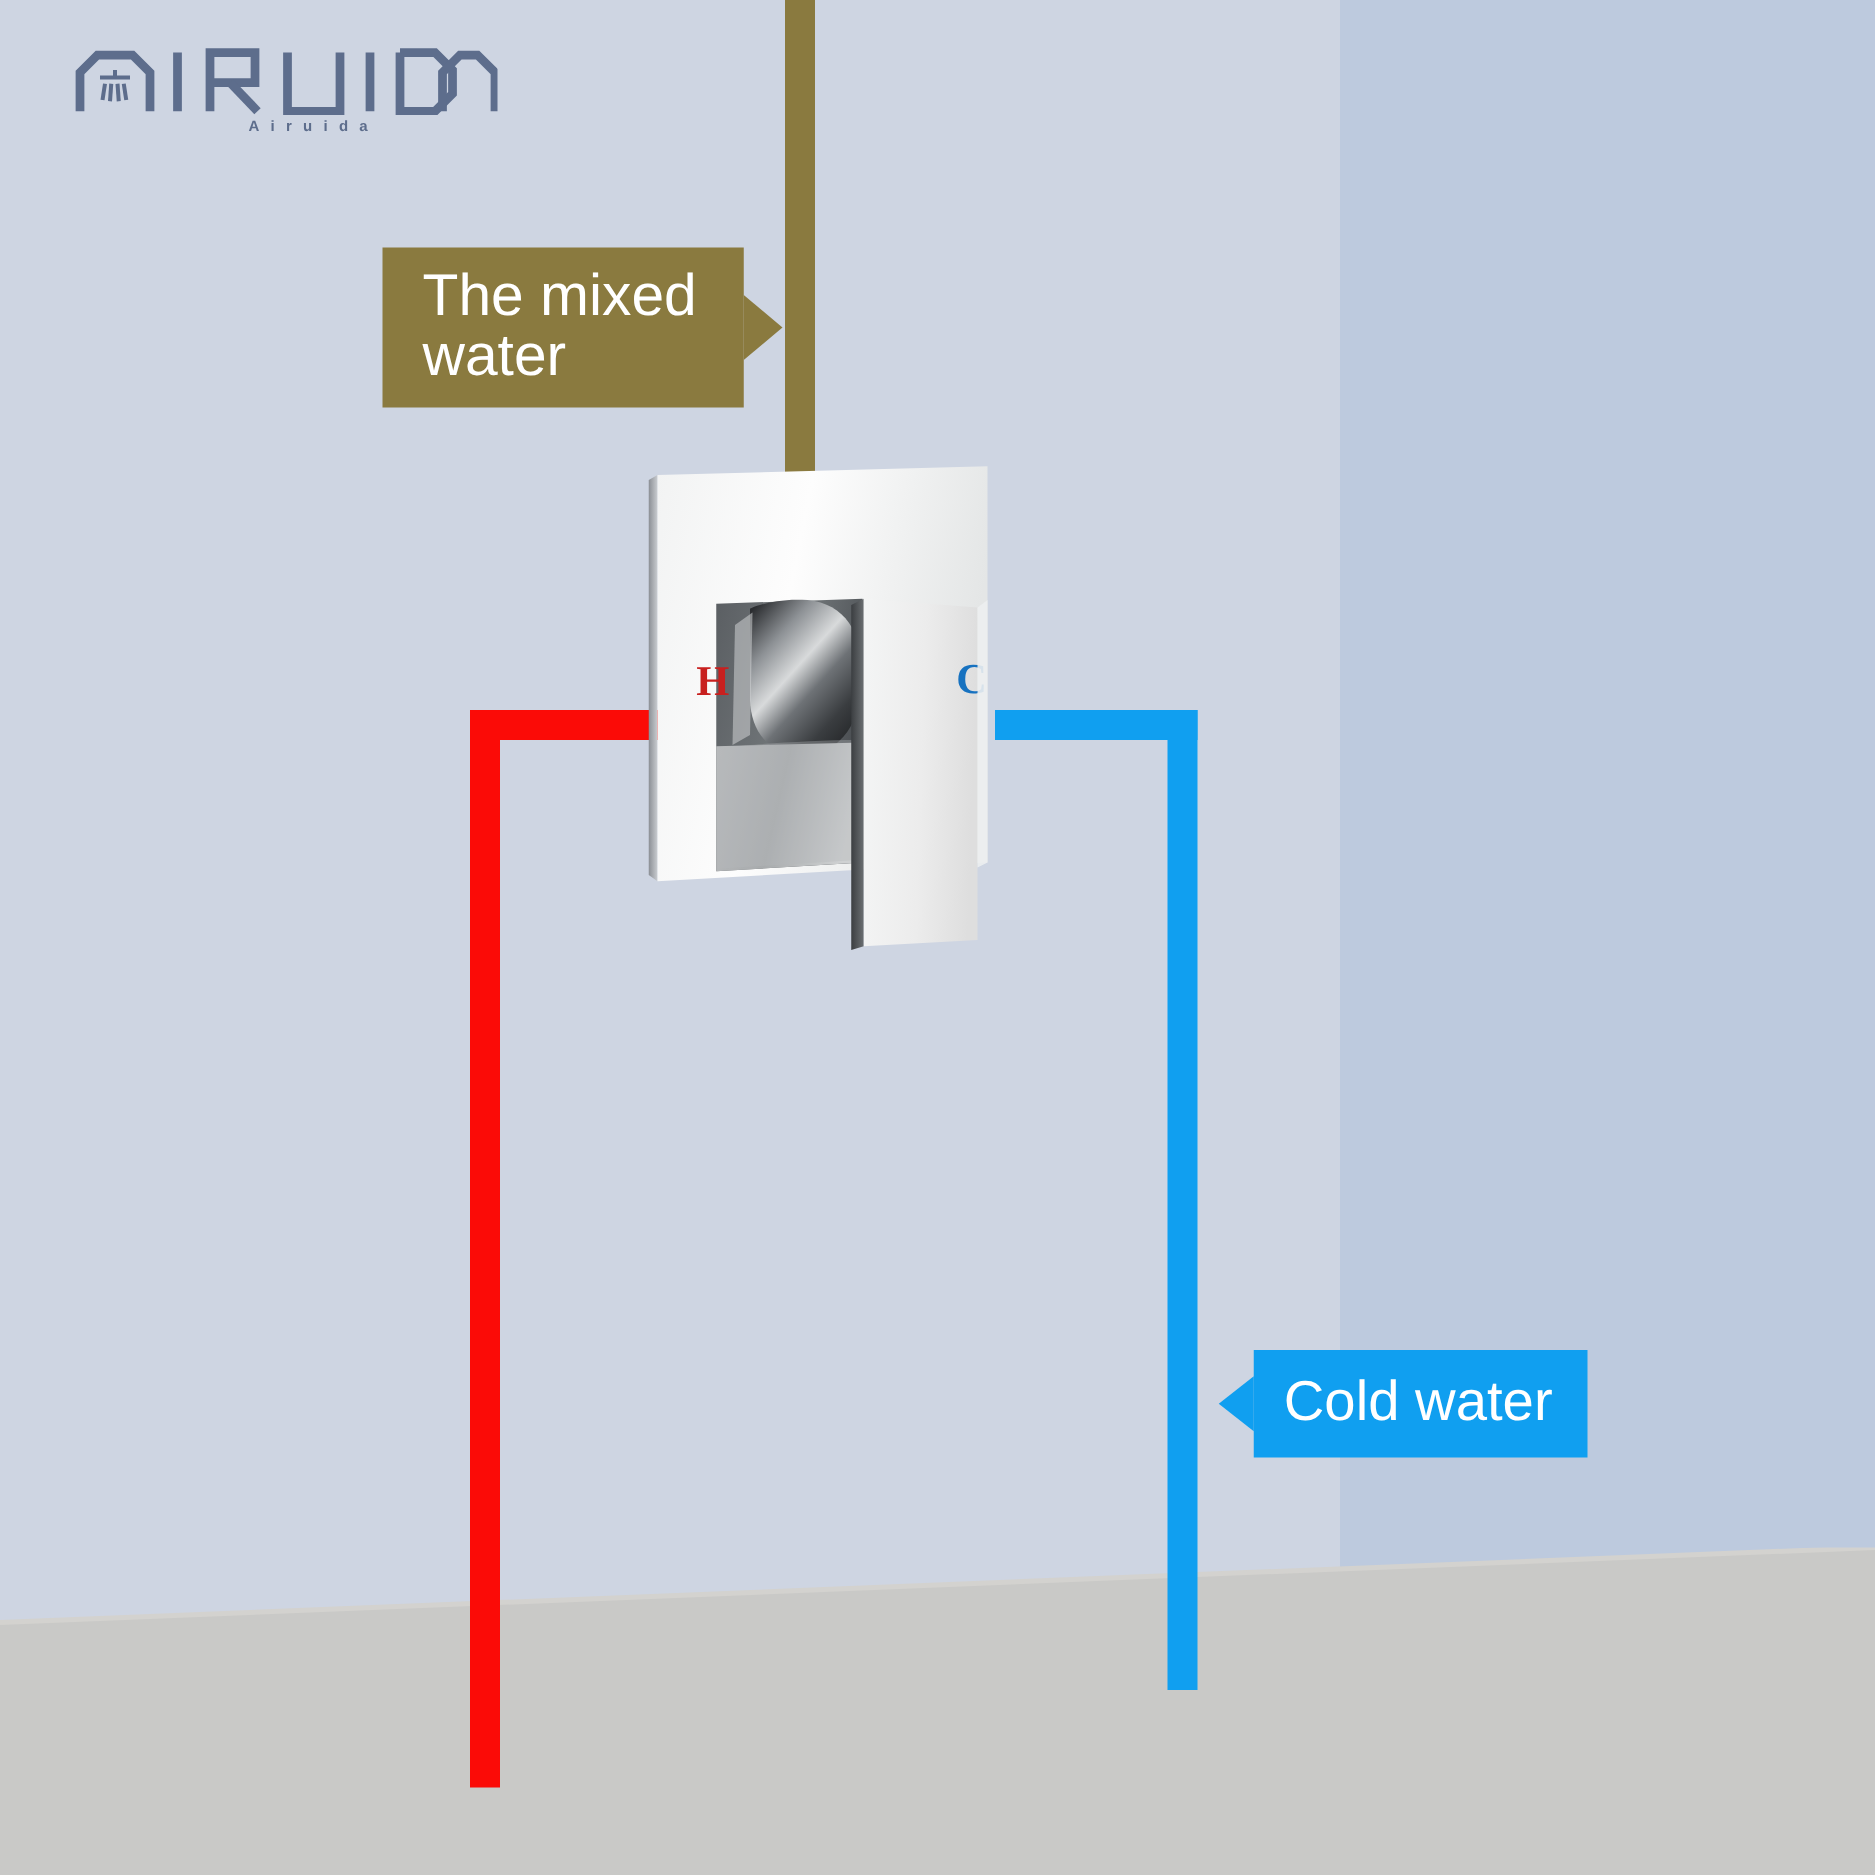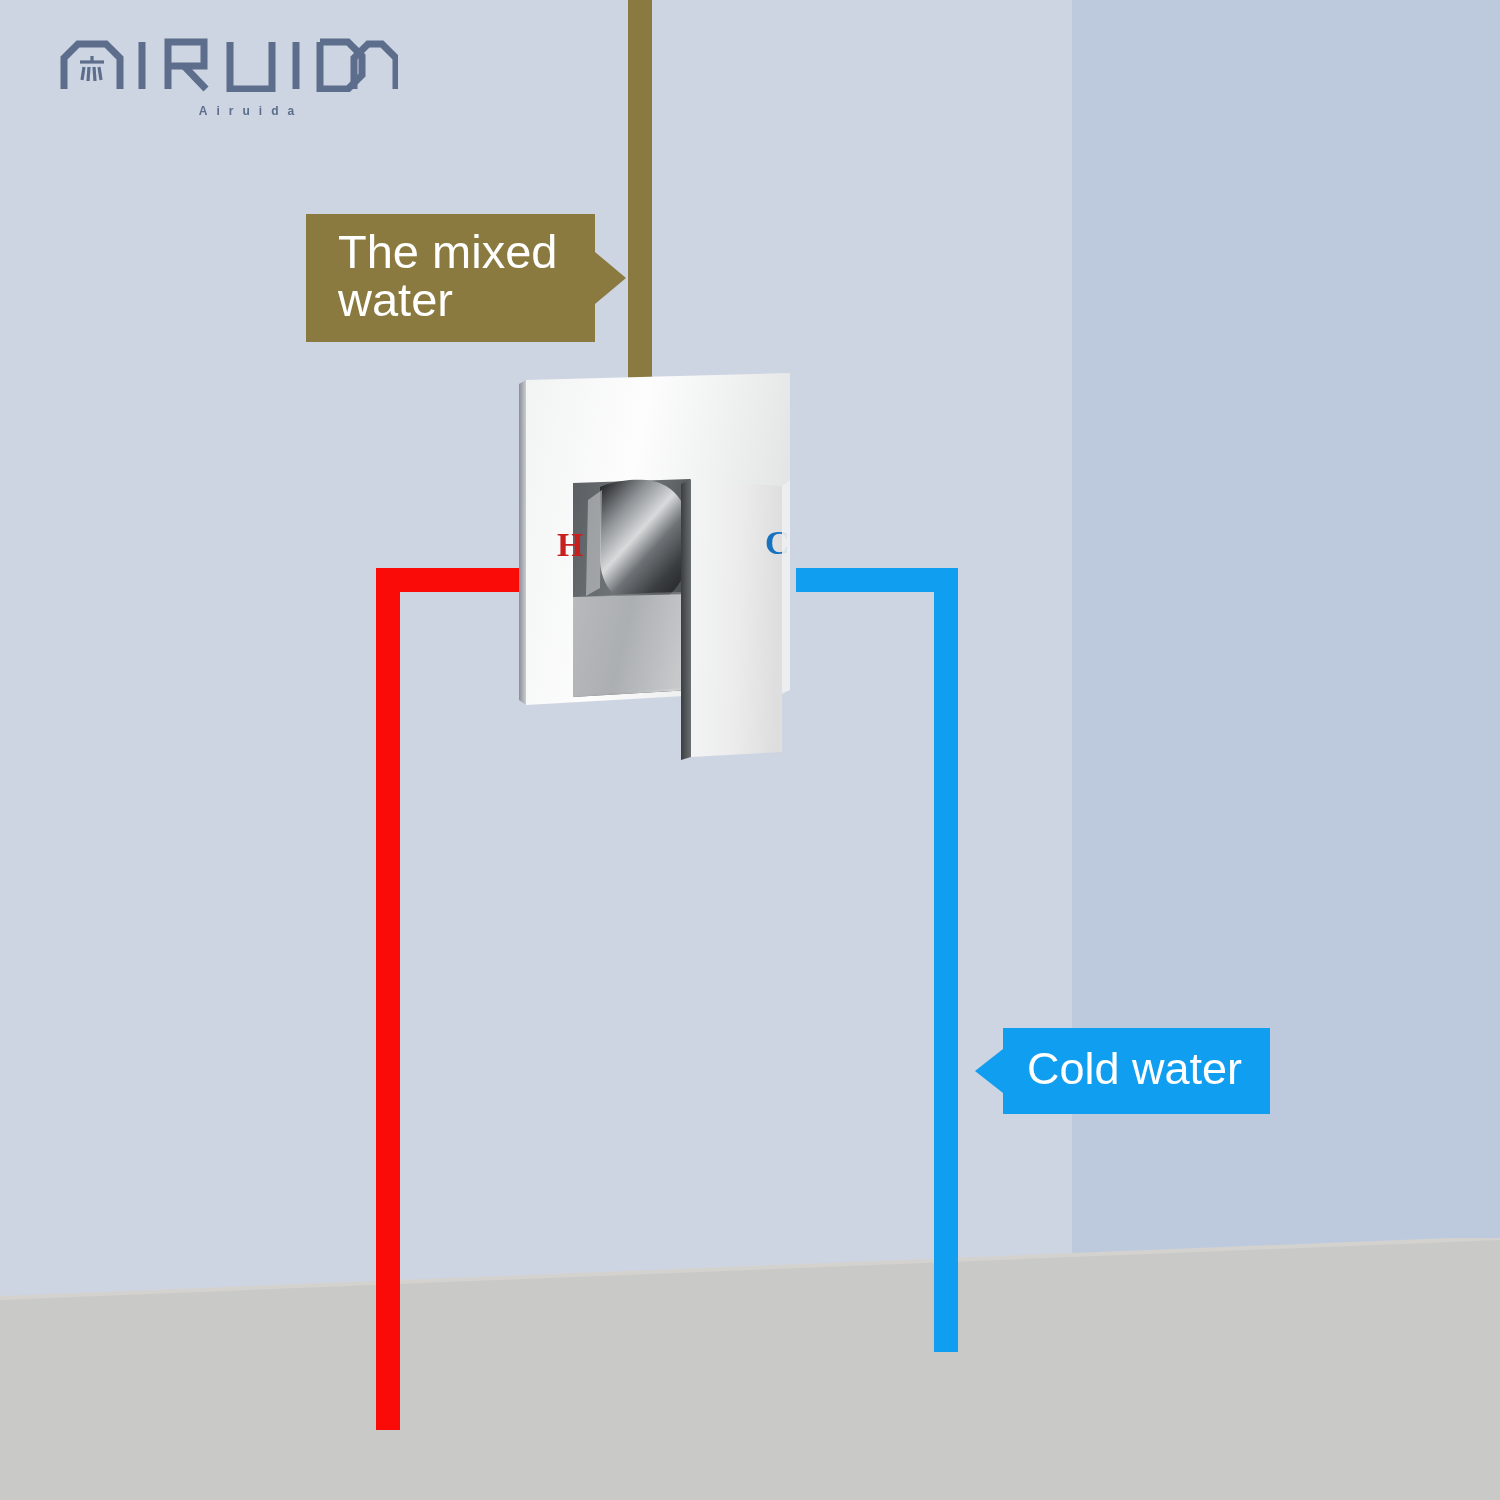--- a/index.html
+++ b/index.html
@@ -46,21 +46,21 @@
 
   
   .logo {
     position: absolute;
     left: 58px; top: 36px;
     width: 340px;
     user-select: none;
   }
   .logo-mark { display: block; }
   .logo-sub {
-    margin-top: 12px;
+    margin-top: 2px;
     font-size: 12px;
     letter-spacing: 9px;
     font-weight: bold;
     color: #5d6d8c;
     text-align: center;
     padding-left: 46px;
   }
 
   
   .pipe { position: absolute; }
@@ -108,21 +108,21 @@
   }
   .callout .box {
     padding: 14px 22px 18px 32px;
     box-sizing: border-box;
   }
   .callout .tip {
     width: 0; height: 0;
   }
 
   
-  .callout-mixed { left: 306px; top: 214px; font-size: 47px; }
+  .callout-mixed { left: 306px; top: 198px; font-size: 47px; }
   .callout-mixed .box {
     background: #8a7a3f;
     width: 289px;
     min-height: 125px;
   }
   .callout-mixed .tip {
     border-top: 26px solid transparent;
     border-bottom: 26px solid transparent;
     border-left: 31px solid #8a7a3f;
     margin-left: 0;
@@ -137,21 +137,21 @@
     display: flex;
     align-items: center;
   }
   .callout-hot .tip {
     border-top: 22px solid transparent;
     border-bottom: 22px solid transparent;
     border-left: 28px solid #fb0b07;
   }
 
   
-  .callout-cold { left: 975px; top: 1028px; font-size: 45px; }
+  .callout-cold { left: 975px; top: 1080px; font-size: 45px; }
   .callout-cold .box {
     background: #109ff0;
     padding: 18px 28px 22px 24px;
     min-height: 86px;
     display: flex;
     align-items: center;
   }
   .callout-cold .tip-left {
     width: 0; height: 0;
     border-top: 22px solid transparent;

